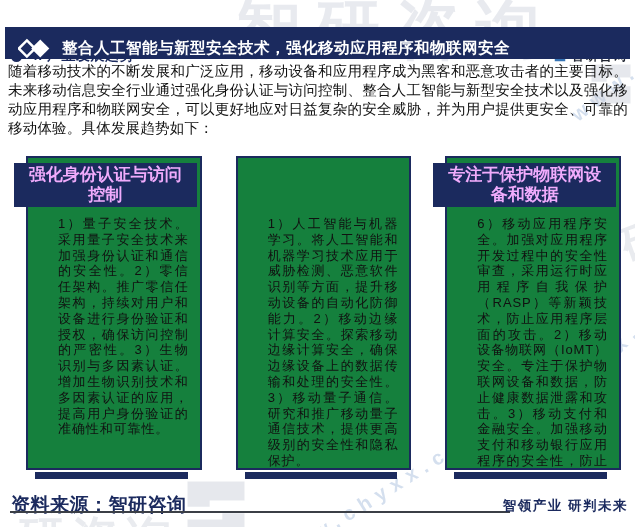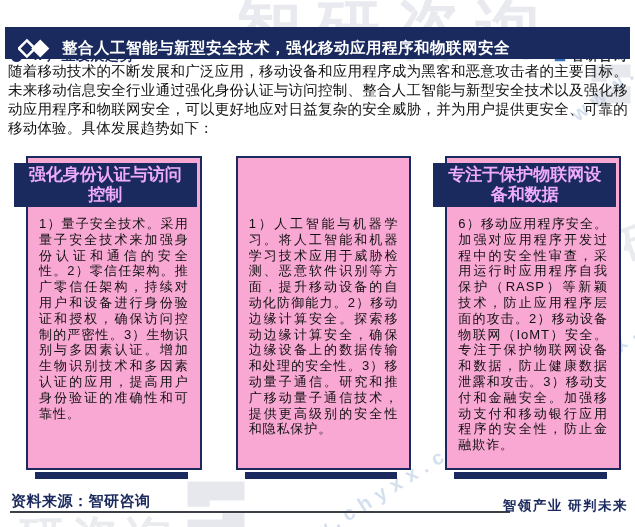--- a/index.html
+++ b/index.html
@@ -42,30 +42,30 @@
   .banner-title{color:#ffffff;font-size:15.5px;font-weight:bold;letter-spacing:0.5px;}
   
   .intro{position:absolute;top:62px;left:8px;width:620px;z-index:2;
     font-size:14.5px;line-height:19px;font-weight:500;color:var(--ink);
     text-align:justify;letter-spacing:0.2px;}
   
   .columns{position:absolute;top:156px;left:14px;width:607px;
     display:flex;gap:22px;z-index:2;}
   .column{flex:1;position:relative;}
   .card{margin-left:12px;height:314px;border:2px solid var(--navy);
-    background:#f9a8d4;padding:58px 11px 0 11px;overflow:hidden;}
+    background:#15803d;padding:58px 11px 0 30px;overflow:hidden;}
   .card-header{position:absolute;left:0;top:7px;right:5px;min-height:44px;
     background:var(--navy);color:#f0abfc;display:flex;align-items:center;
     justify-content:center;text-align:center;font-size:17px;font-weight:bold;
     line-height:20px;padding:2px 8px;z-index:3;}
   .card-body{font-size:13px;line-height:15.8px;letter-spacing:0.9px;
     color:var(--ink);text-align:justify;font-weight:500;}
   .card-base{margin:2px 14px 0 21px;height:7px;background:var(--navy);}
   
-  .source{position:absolute;left:11px;top:492px;font-size:15px;font-weight:bold;
+  .source{position:absolute;left:11px;top:492px;font-size:19px;font-weight:bold;
     color:var(--navy);letter-spacing:0.5px;z-index:2;}
   .footer-line{position:absolute;left:10px;top:511px;width:500px;height:2px;
     background:#3b3f46;z-index:2;}
   .slogan{position:absolute;right:7px;top:497px;font-size:13.5px;font-weight:bold;
     color:var(--navy);letter-spacing:1.5px;z-index:2;}
 </style>
 </head>
 <body>
 
 <div class="wm wm-big" style="left:236px;top:-14px;">智研咨询</div>

